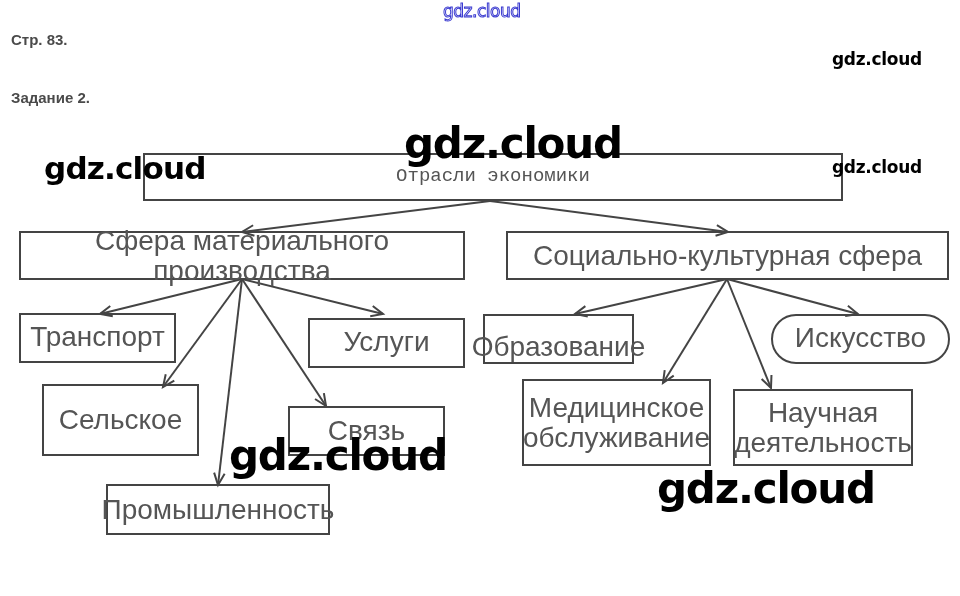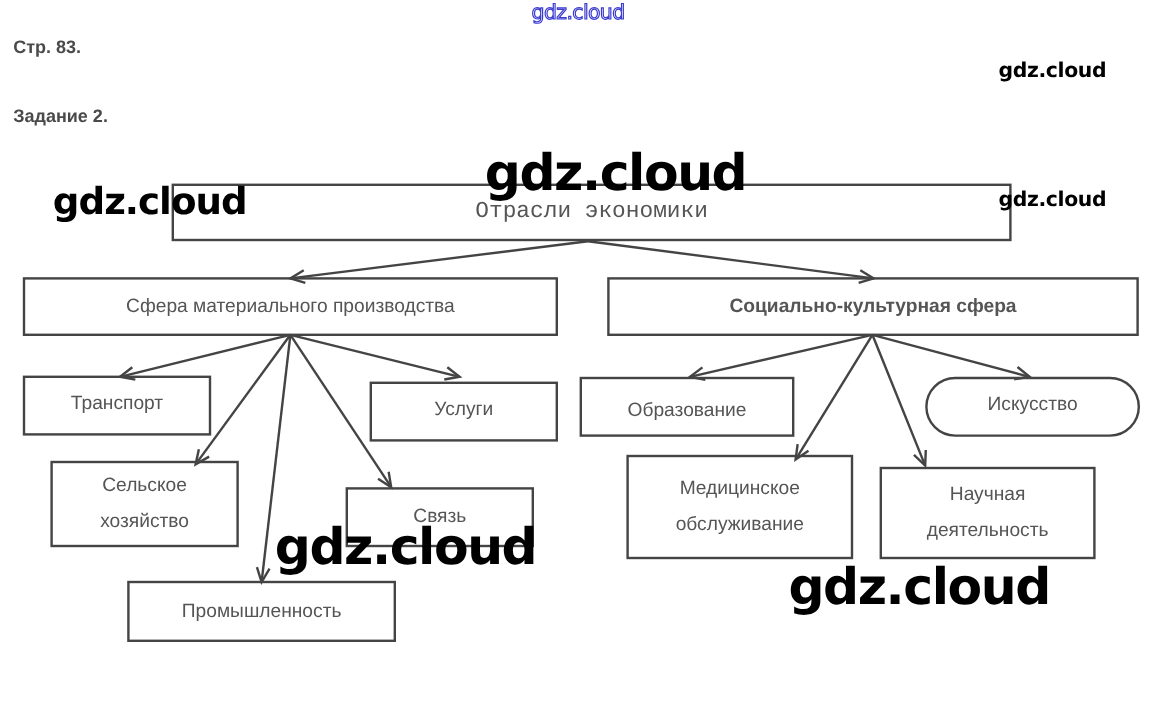--- a/index.html
+++ b/index.html
@@ -5,21 +5,21 @@
   html, body { margin: 0; padding: 0; background: #ffffff; }
   body { width: 960px; height: 596px; position: relative; overflow: hidden; font-family: "Liberation Sans", sans-serif; }
   .hdr { position: absolute; left: 11px; font-size: 15px; font-weight: bold; color: #4a4a4a; }
   #page-num { top: 31px; }
   #task-label { top: 89px; }
   .wm-top { position: absolute; left: 443px; top: 1px; font-size: 17px; color: #ffffff; -webkit-text-stroke: 1px #3b3bd0; font-family: "DejaVu Sans", sans-serif; letter-spacing: -0.5px; }
   .wm { position: absolute; font-family: "DejaVu Sans", sans-serif; font-weight: bold; color: #000; z-index: 5; white-space: nowrap; }
   .wm.s { font-size: 17px; font-weight: bold; letter-spacing: -0.3px; }
   .wm.m { font-size: 31px; letter-spacing: -0.8px; }
   .wm.l { font-size: 42px; letter-spacing: -1.2px; }
-  .box { position: absolute; box-sizing: border-box; border: 2px solid #444; background: transparent; display: flex; align-items: center; justify-content: center; text-align: center; color: #555; font-family: "Liberation Sans", sans-serif; font-size: 16px; line-height: 30px; z-index: 2; }
+  .box { position: absolute; box-sizing: border-box; border: 2px solid #444; background: transparent; display: flex; align-items: center; justify-content: center; text-align: center; color: #555; font-family: "Liberation Sans", sans-serif; font-size: 28px; line-height: 30px; z-index: 2; }
   .box span { display: block; }
   svg#arrows { position: absolute; left: 0; top: 0; z-index: 1; }
   svg#arrows line, svg#arrows polyline { stroke: #444; stroke-width: 2; fill: none; }
 </style>
 </head>
 <body>
 
 <div class="wm-top">gdz.cloud</div>
 <div id="page-num" class="hdr">Стр. 83.</div>
 <div id="task-label" class="hdr">Задание 2.</div>
@@ -56,44 +56,43 @@
     <polyline points="845.1638212175342,316.05730752795375 858,314 847.9003679404962,305.81480407915353"></polyline>
   </svg>
 
 <div class="box" id="box-root" style="left:143px; top:153px; width:700px; height:48px; align-items:flex-start; padding-top:6px; font-size:19px;font-family:Liberation Mono, monospace;">
   <span>Отрасли экономики</span>
 </div>
 
 <div class="box" id="box-material" style="left:19px; top:231px; width:446px; height:49px;">
   <span>Сфера материального производства</span>
 </div>
-<div class="box" id="box-social" style="left:506px; top:231px; width:443px; height:49px;font-weight:bold;">
+<div class="box" id="box-social" style="left:506px; top:231px; width:443px; height:49px;">
   <span>Социально-культурная сфера</span>
 </div>
 
 <div class="box" id="box-transport" style="left:19px; top:313px; width:157px; height:50px; align-items:flex-start; padding-top:7px;">
   <span>Транспорт</span>
 </div>
 <div class="box" id="box-agriculture" style="left:42px; top:384px; width:157px; height:72px;">
   <div>
     <span>Сельское</span>
-    <span>хозяйство</span>
   </div>
 </div>
 <div class="box" id="box-industry" style="left:106px; top:484px; width:224px; height:51px;">
   <span>Промышленность</span>
 </div>
 <div class="box" id="box-communication" style="left:288px; top:406px; width:157px; height:50px;">
   <span>Связь</span>
 </div>
 <div class="box" id="box-services" style="left:308px; top:318px; width:157px; height:50px; align-items:flex-start; padding-top:7px;">
   <span>Услуги</span>
 </div>
 
-<div class="box" id="box-education" style="left:483px; top:314px; width:179px; height:50px; align-items:center; padding-top:7px;">
+<div class="box" id="box-education" style="left:483px; top:314px; width:151px; height:50px; align-items:flex-end; padding-top:7px;">
   <span>Образование</span>
 </div>
 <div class="box" id="box-medicine" style="left:522px; top:379px; width:189px; height:87px;">
   <div>
     <span>Медицинское</span>
     <span>обслуживание</span>
   </div>
 </div>
 <div class="box" id="box-science" style="left:733px; top:389px; width:180px; height:77px;">
   <div>

